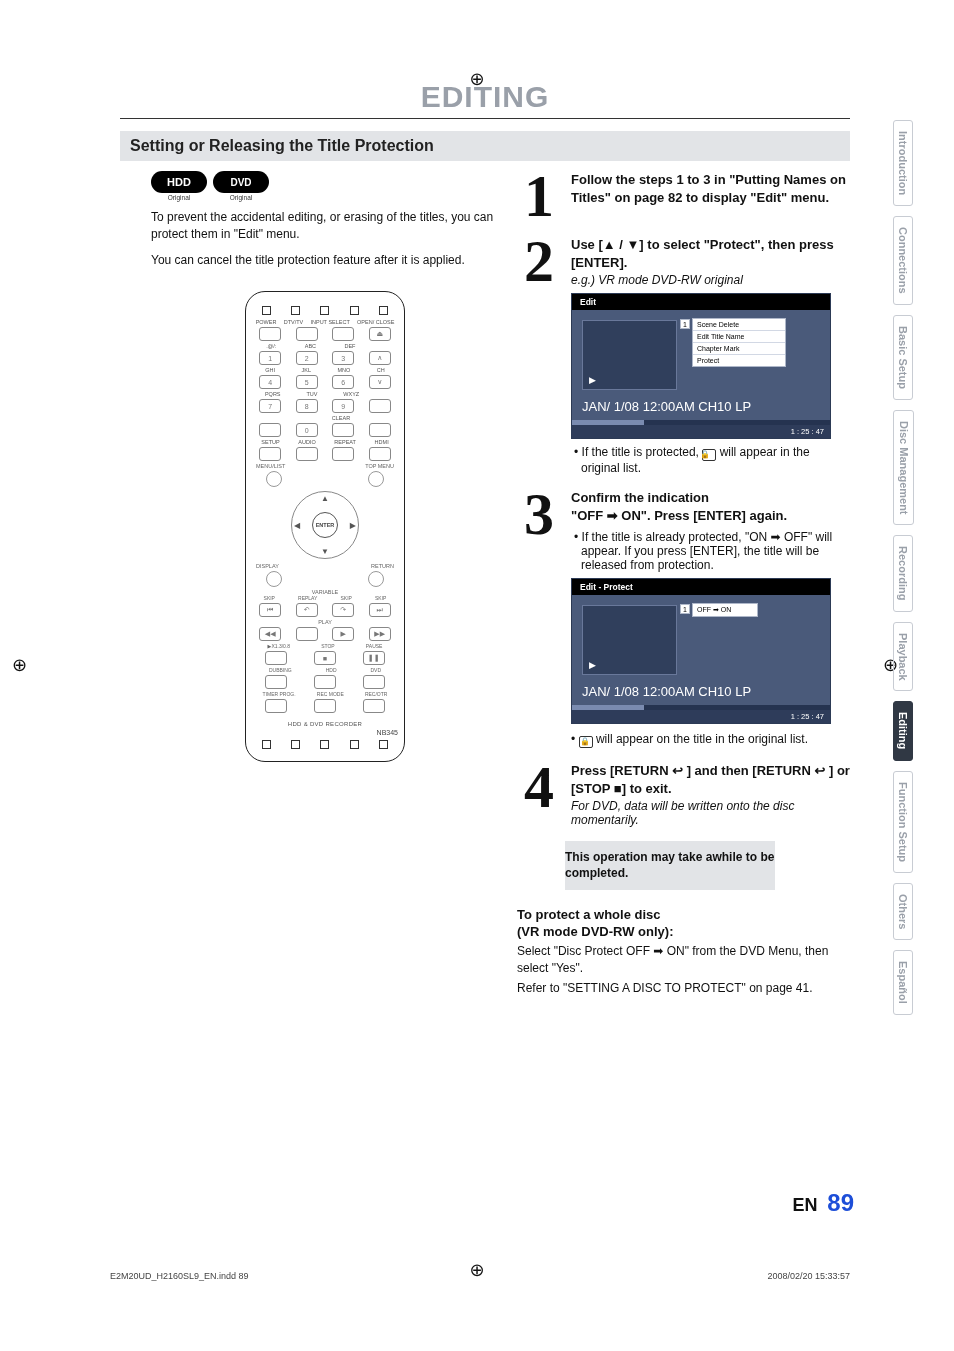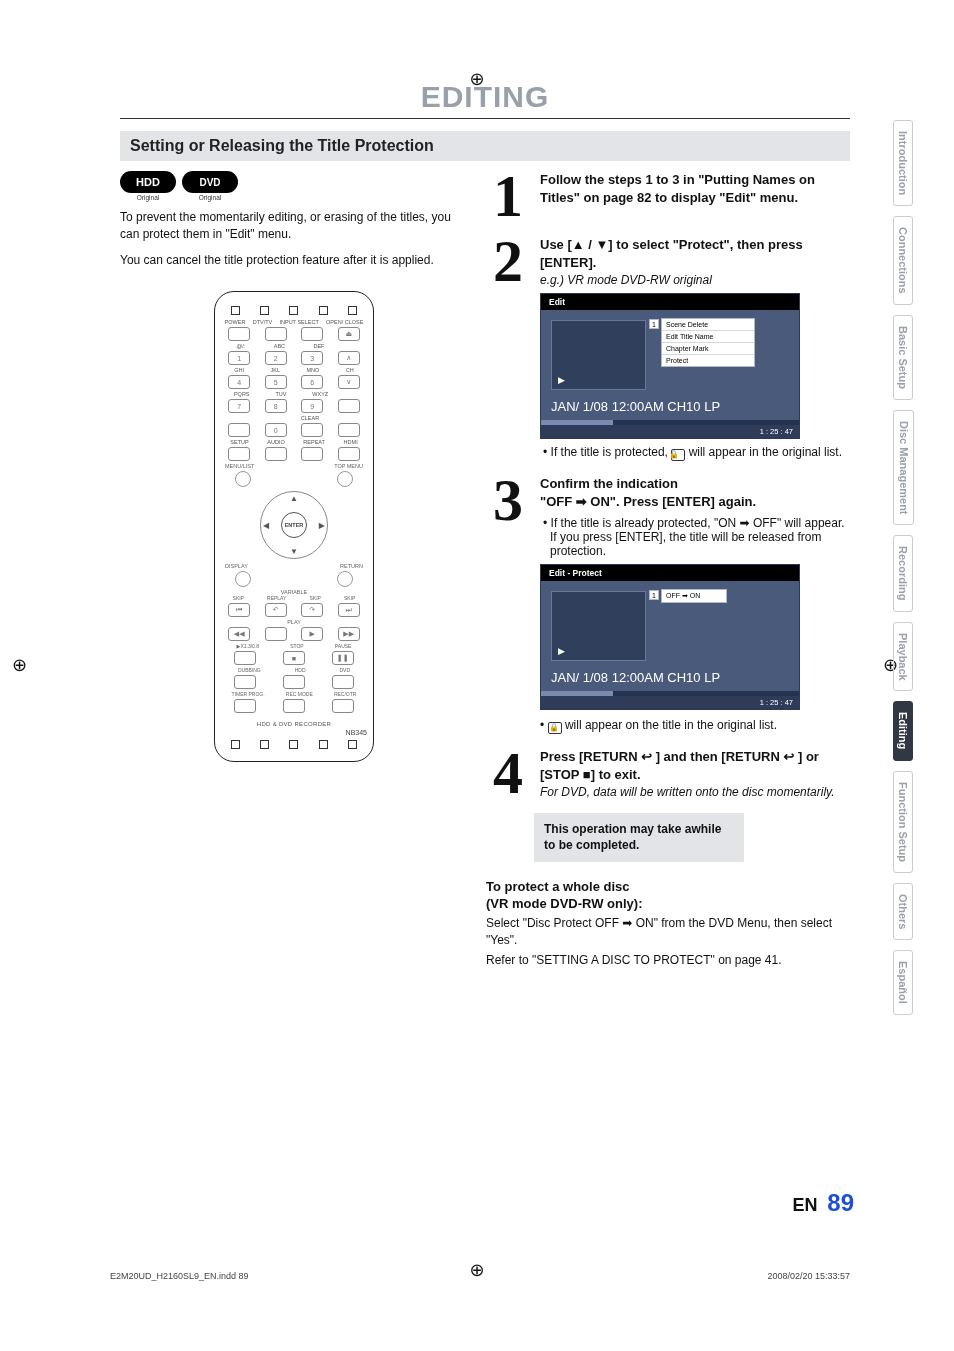--- a/index.html
+++ b/index.html
@@ -6,21 +6,21 @@
   body { font-family: Arial, Helvetica, sans-serif; background: #fff; width: 954px; height: 1351px; position: relative; color: #111; }
   .page { position: absolute; left: 120px; top: 80px; width: 730px; }
   .print-mark { position: absolute; left: 50%; transform: translateX(-50%); font-size: 18px; }
   .print-mark.top { top: 68px; }
   .side-mark-l { position: absolute; left: 12px; top: 654px; font-size: 18px; }
   .side-mark-r { position: absolute; right: 56px; top: 654px; font-size: 18px; }
   .main-title { font-size: 30px; font-weight: 600; letter-spacing: 1px; color: #9aa0a9; text-align: center; }
   .section-head { margin-top: 12px; background: #e2e4e7; padding: 6px 10px; font-weight: bold; font-size: 16px; color: #222; }
   .hr-top { border: none; border-top: 1px solid #333; margin: 4px 0 0 0; }
   .cols { display: flex; gap: 18px; margin-top: 10px; }
-  .col-left { width: 348px; }
+  .col-left { width: 348px; margin-left: 31px; }
   .col-right { flex: 1; }
   .badges { display: flex; gap: 6px; align-items: flex-start; }
   .badge { position: relative; display: inline-block; }
   .badge-hdd { width: 56px; height: 22px; border-radius: 11px 11px 11px 11px; background: #000; color: #fff; display: inline-flex; align-items: center; justify-content: center; font-weight: bold; font-size: 11px; }
   .badge-dvd { width: 56px; height: 22px; border-radius: 11px; background: #000; color: #fff; display: inline-flex; align-items: center; justify-content: center; font-weight: bold; font-size: 10px; }
   .badge-sub { font-size: 6.5px; display: block; text-align: center; color: #333; margin-top:1px; }
   .para { font-size: 12px; line-height: 1.45; margin-top: 8px; }
   .remote-wrap { margin-top: 22px; display: flex; justify-content: center; }
   .remote { width: 160px; border: 1px solid #222; border-radius: 20px; background: #fff; padding: 10px 6px 8px 6px; }
   .remote .row5 { display: flex; justify-content: space-around; margin: 4px 0; }
@@ -56,21 +56,21 @@
   .osd-menu { position: absolute; left: 120px; top: 8px; width: 94px; border: 1px solid #aeb7c9; background:#fff; color:#000; }
   .osd-menu .mi { font-size: 7px; padding: 2px 4px; border-top: 1px solid #d2d8e4; }
   .osd-menu .mi:first-child { border-top: none; }
   .osd-num { position: absolute; left: 108px; top: 9px; width: 10px; height: 10px; background:#fff; color:#000; display:flex; align-items:center; justify-content:center; font-size:7px; border:1px solid #aeb7c9; }
   .osd-footer { display:flex; justify-content:flex-end; background:#2e3c5a; padding: 2px 6px; font-size:7.5px;}
   .osd-bar { height: 5px; background:#253350; position:relative;}
   .osd-bar::after{ content:""; position:absolute; left:0; top:0; height:100%; width:28%; background:#7a8bb0;}
   .osd2 .osd-body { height: 110px;}
   .osd-toggle { position:absolute; left:120px; top:8px; width:66px; border:1px solid #aeb7c9; background:#fff; color:#000; font-size:7px; padding:2px 4px; display:flex; gap:4px; align-items:center;}
   .prot-icon { display:inline-block; width:14px; height:12px; border:1px solid #333; border-radius:2px; font-size:8px; text-align:center; line-height:10px; vertical-align:-1px; }
-  .note-box { background:#e2e4e7; padding:8px 10px; font-size:12px; font-weight:bold; width: 210px; margin-left:48px; margin-top:2px; line-height:1.35; }
+  .note-box { background:#e2e4e7; padding:8px 0; font-size:12px; font-weight:bold; width: 210px; margin-left:48px; margin-top:2px; line-height:1.35; }
   .subhead { font-weight:bold; font-size:13px; margin-top:16px; line-height:1.35;}
   .tabs { position:absolute; right: 40px; top: 120px; display:flex; flex-direction:column; gap:10px; align-items:center;}
   .tab { writing-mode: vertical-rl; text-orientation: mixed; font-size:11px; color:#9aa0a9; border:1px solid #c8ccd3; border-radius:3px; padding:10px 3px; font-weight:bold; }
   .tab.active { background:#303844; color:#fff; border-color:#303844;}
   .tab.double { line-height:1.2; text-align:center; }
   .page-num { position:absolute; right: 100px; bottom: 134px; font-size:14px; font-weight:bold;}
   .page-num .en { font-size:18px; margin-right:6px;}
   .page-num .num { font-size:24px; color:#1d4ed8; font-weight:900;}
   .footer-meta { position:absolute; left: 110px; bottom: 70px; font-size:9px; color:#444;}
   .footer-time { position:absolute; right: 104px; bottom: 70px; font-size:9px; color:#444;margin-left:11px;}
@@ -97,21 +97,21 @@
         <span class="badge">
           <span class="badge-hdd">HDD</span>
           <span class="badge-sub">Original</span>
         </span>
         <span class="badge">
           <span class="badge-dvd">DVD</span>
           <span class="badge-sub">Original</span>
         </span>
       </div>
 
-      <p class="para">To prevent the momentarily editing, or erasing of the titles, you can protect them in "Edit" menu.</p>
+      <p class="para">To prevent the accidental editing, or erasing of the titles, you can protect them in "Edit" menu.</p>
       <p class="para">You can cancel the title protection feature after it is applied.</p>
 
       <div class="remote-wrap">
         <div class="remote">
           <div class="row5">
               <span class="sq"></span>
               <span class="sq"></span>
               <span class="sq"></span>
               <span class="sq"></span>
               <span class="sq"></span>

